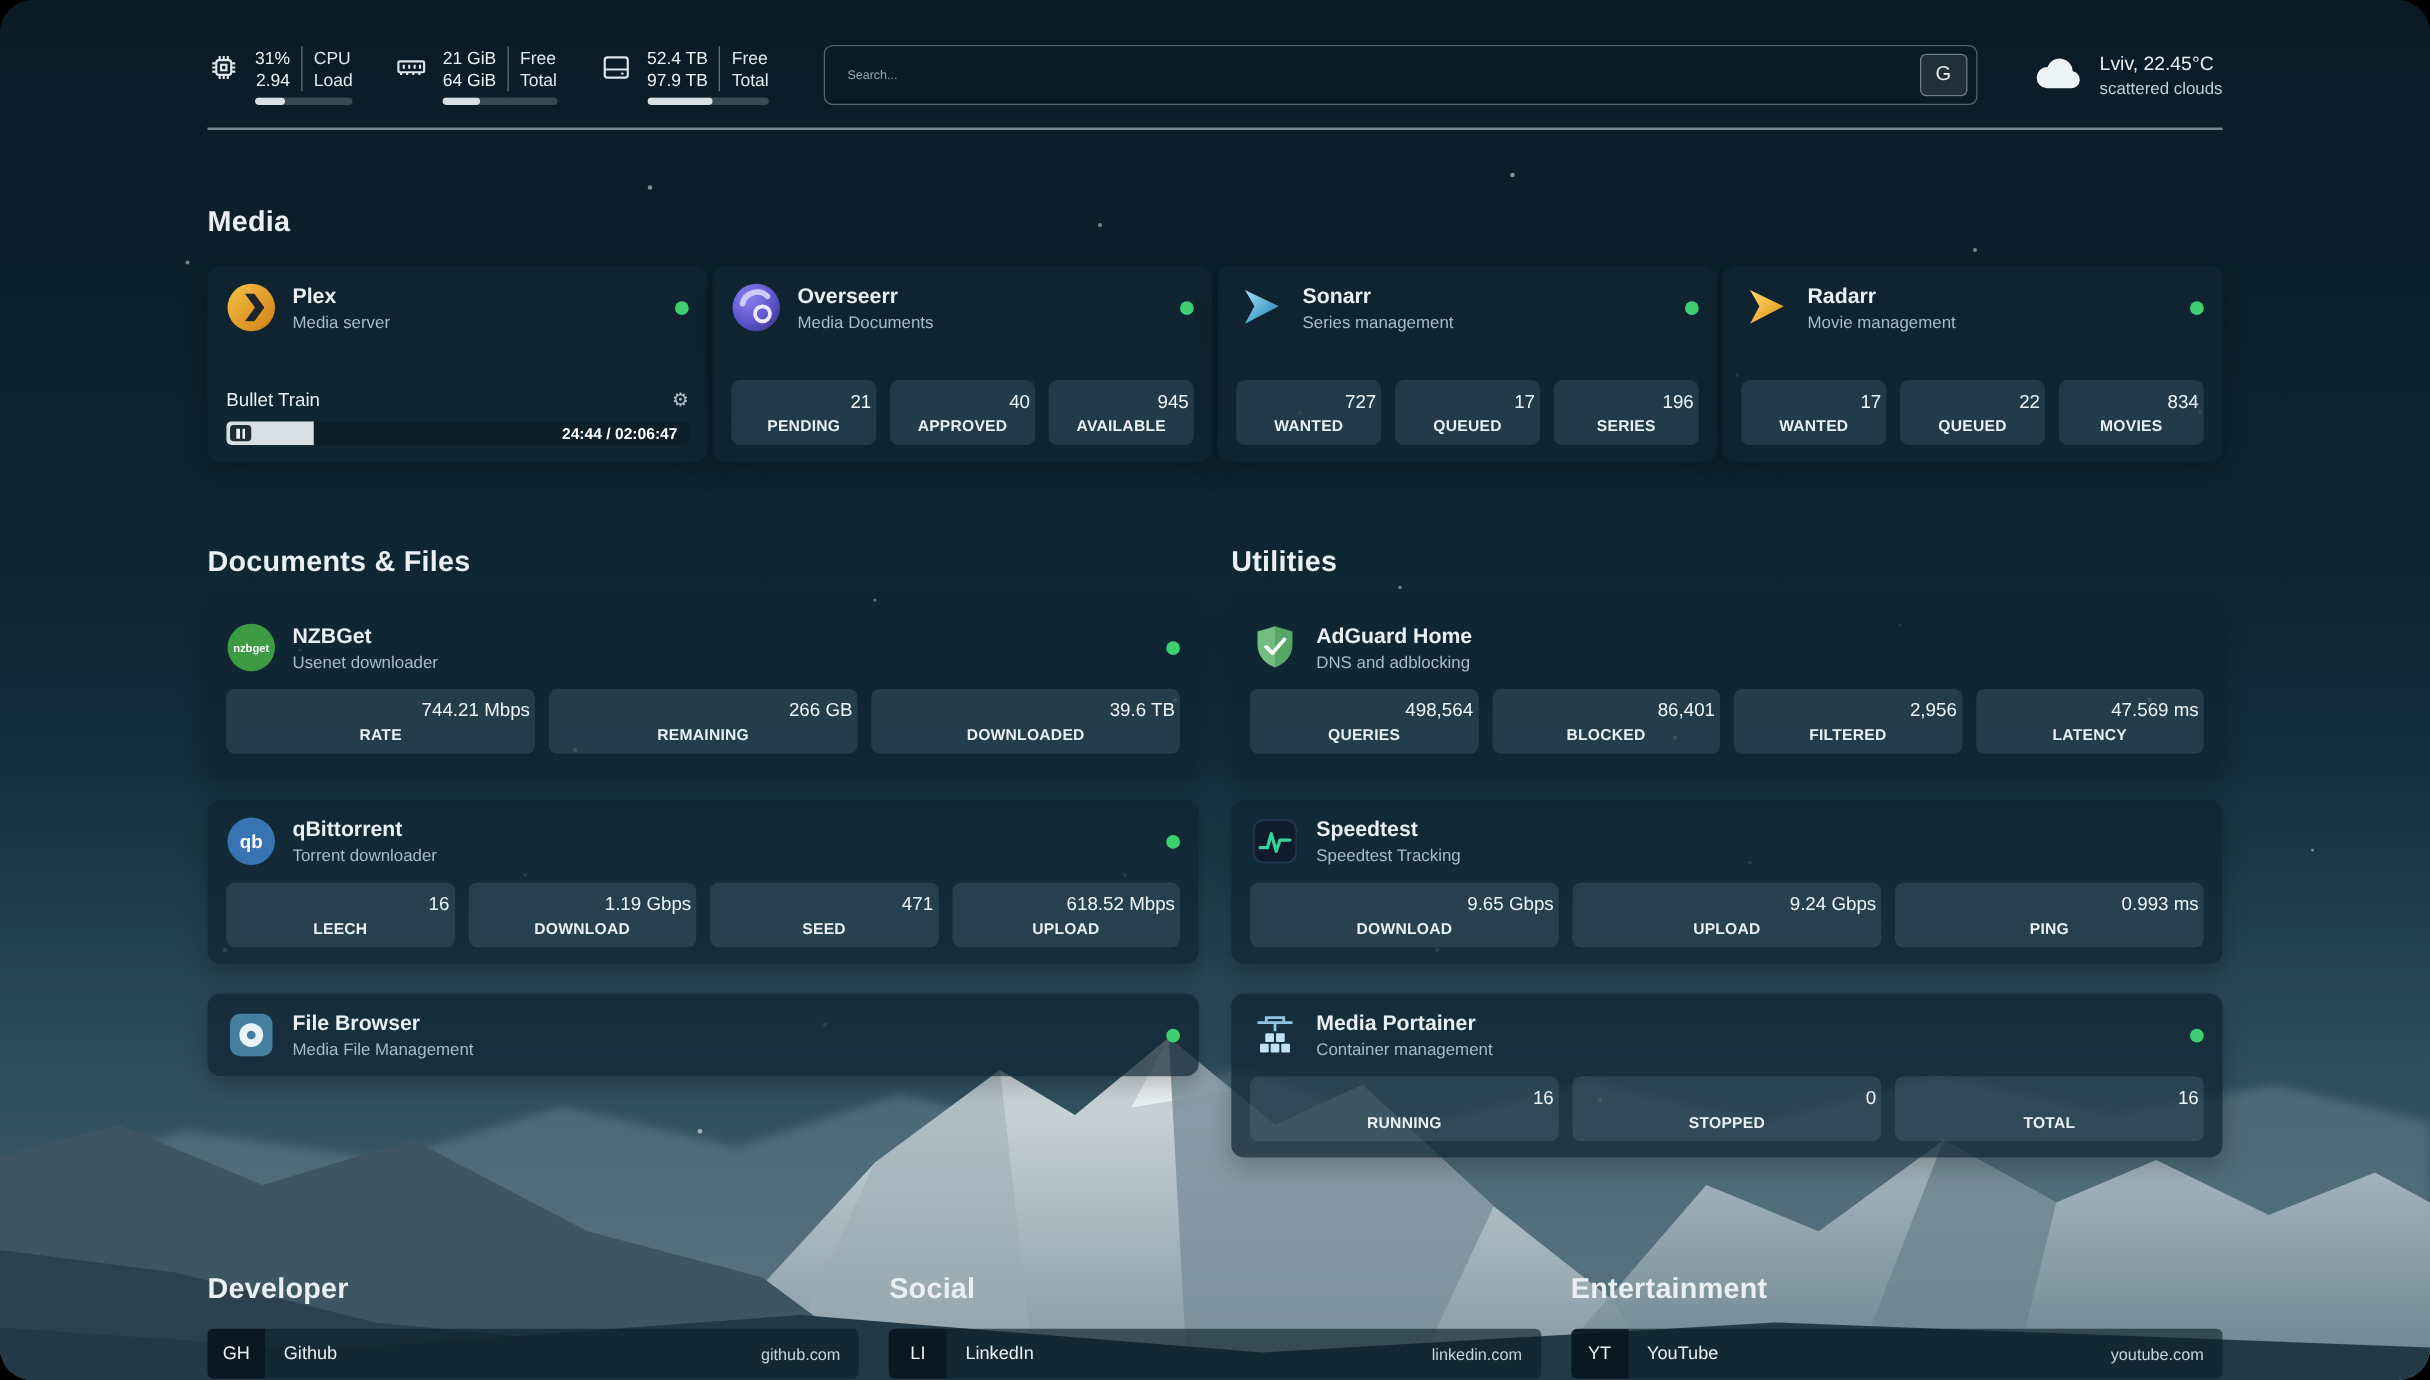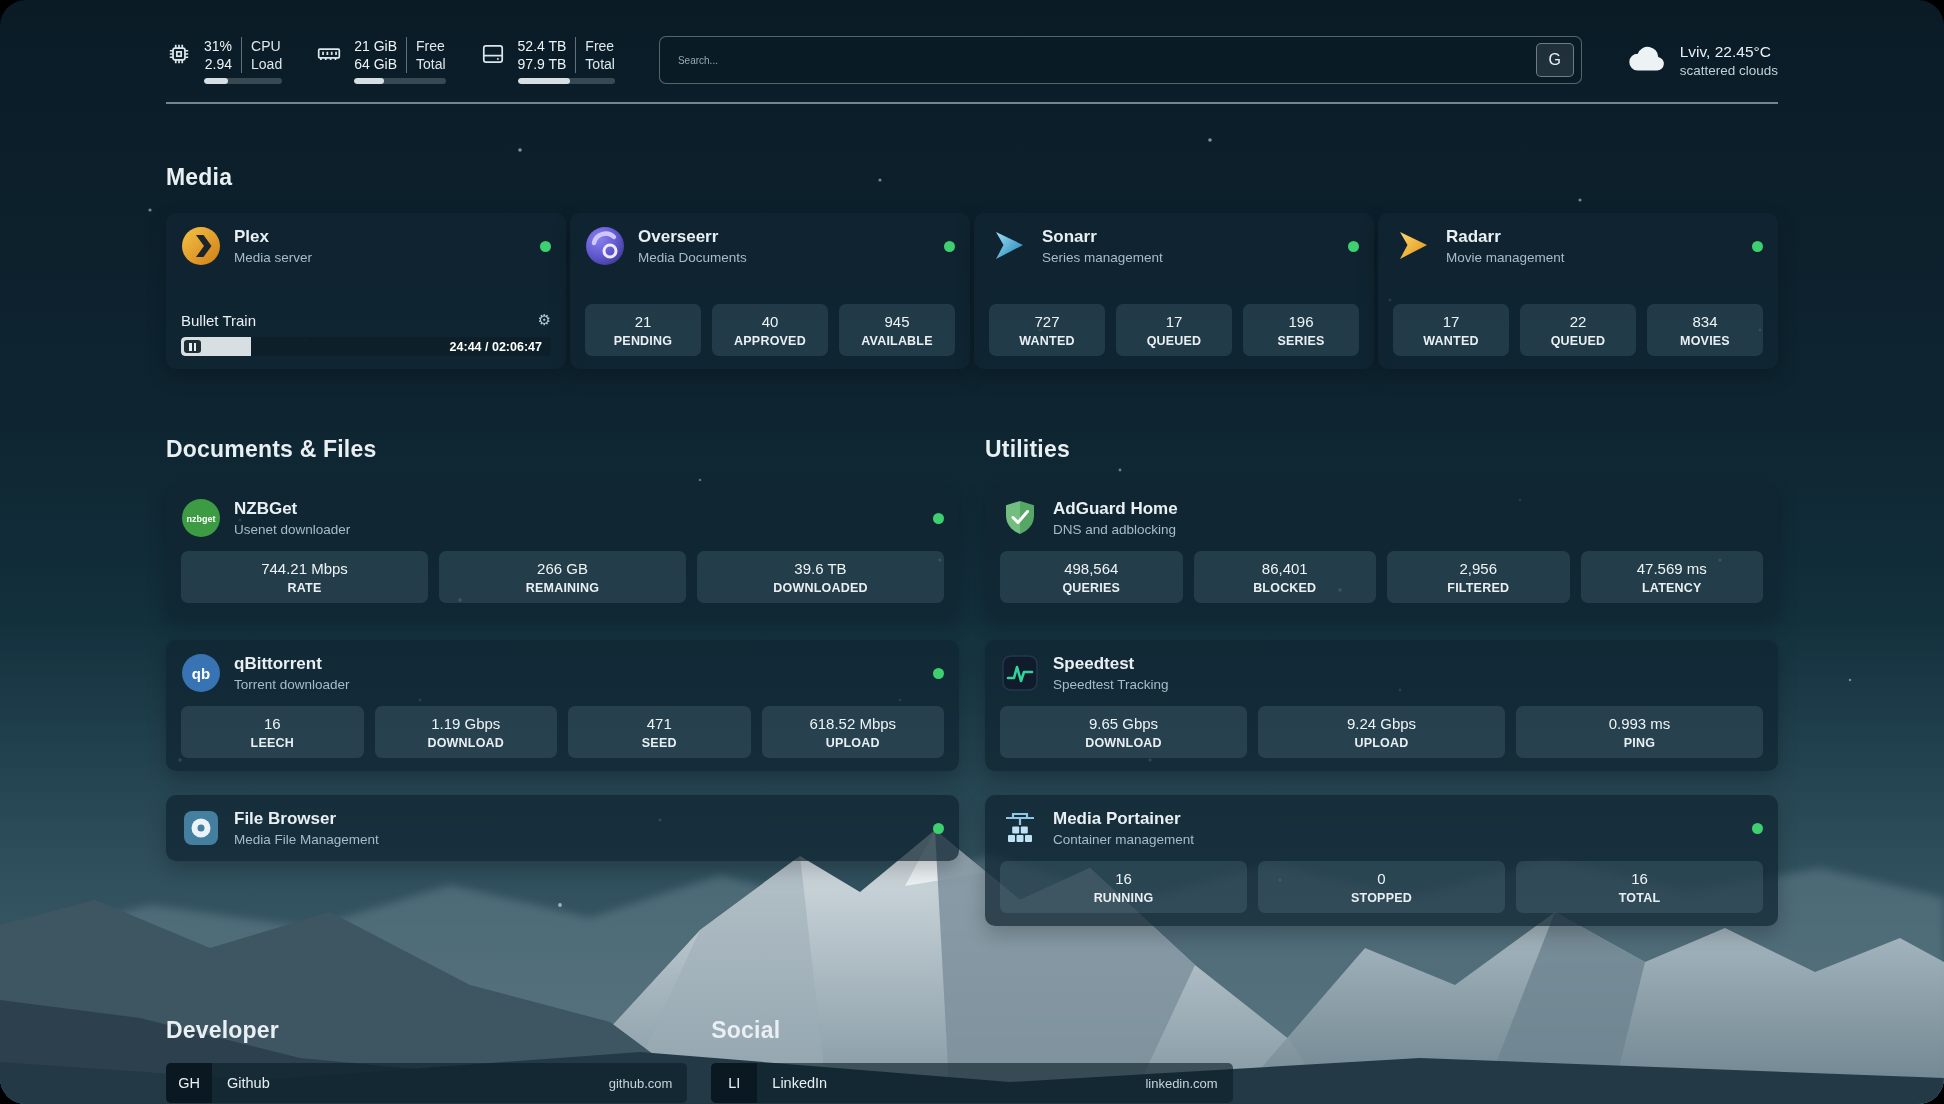--- a/index.html
+++ b/index.html
@@ -42,21 +42,21 @@
   .app-icon{width:40px;height:40px;flex:none;}
   .app-icon svg{width:40px;height:40px;display:block;}
   .card-title{font-size:17px;font-weight:700;}
   .card-sub{font-size:13.5px;color:#a7bcc6;margin-top:3px;}
   .status-dot{width:11px;height:11px;border-radius:50%;background:#3ecf6f;margin-left:auto;align-self:center;flex:none;}
   .media-card{min-height:130px;}
   .stat-row{display:grid;gap:11px;margin-top:auto;padding-top:13px;}
   .cols-3{grid-template-columns:repeat(3,1fr);}
   .cols-4{grid-template-columns:repeat(4,1fr);}
   .stat{background:rgba(158,196,212,.14);border-radius:7px;text-align:center;padding:9px 4px 8px;}
-  .stat .val{font-size:15px;color:#eef4f6;}
+  .stat .val{font-size:15px;color:#eef4f6;text-align:right;}
   .stat .lab{font-size:12.5px;font-weight:700;margin-top:4px;letter-spacing:.2px;}
 
   
   .now-playing{margin-top:auto;}
   .np-head{display:flex;align-items:center;}
   .np-title{font-size:15px;}
   .gear-icon{margin-left:auto;color:#b7c7cf;font-size:15px;cursor:pointer;}
   .np-track{position:relative;margin-top:8px;height:19px;border-radius:4px;background:rgba(13,30,40,.78);overflow:hidden;}
   .np-fill{position:absolute;left:0;top:0;bottom:0;background:#d8dfe3;border-radius:4px 0 0 4px;}
   .pause-chip{position:absolute;left:3px;top:3px;bottom:3px;width:17px;border-radius:3px;background:rgba(13,30,40,.92);
@@ -601,16 +601,27 @@
         <div class="bm-list">
           <div class="bm-row">
             <span class="bm-abbr">LI</span>
             <span class="bm-name">LinkedIn</span>
             <span class="bm-url">linkedin.com</span>
           </div>
 
         </div>
       </section>
 
+      <section>
+        <h2 class="section-title">Entertainment</h2>
+        <div class="bm-list">
+          <div class="bm-row">
+            <span class="bm-abbr">YT</span>
+            <span class="bm-name">YouTube</span>
+            <span class="bm-url">youtube.com</span>
+          </div>
+
+        </div>
+      </section>
 
     </div>
   </div>
 </div>
 
 </body></html>

